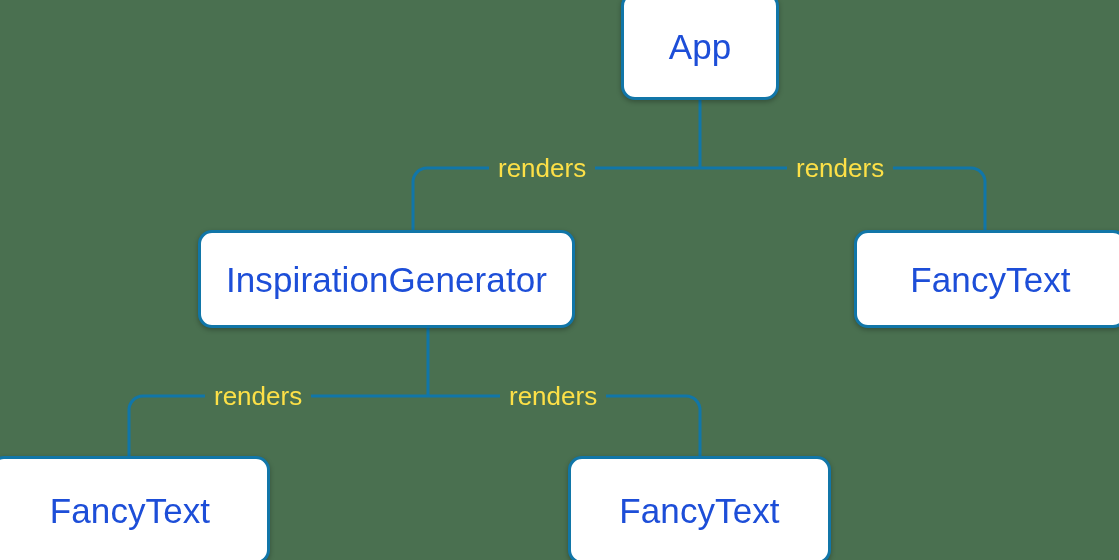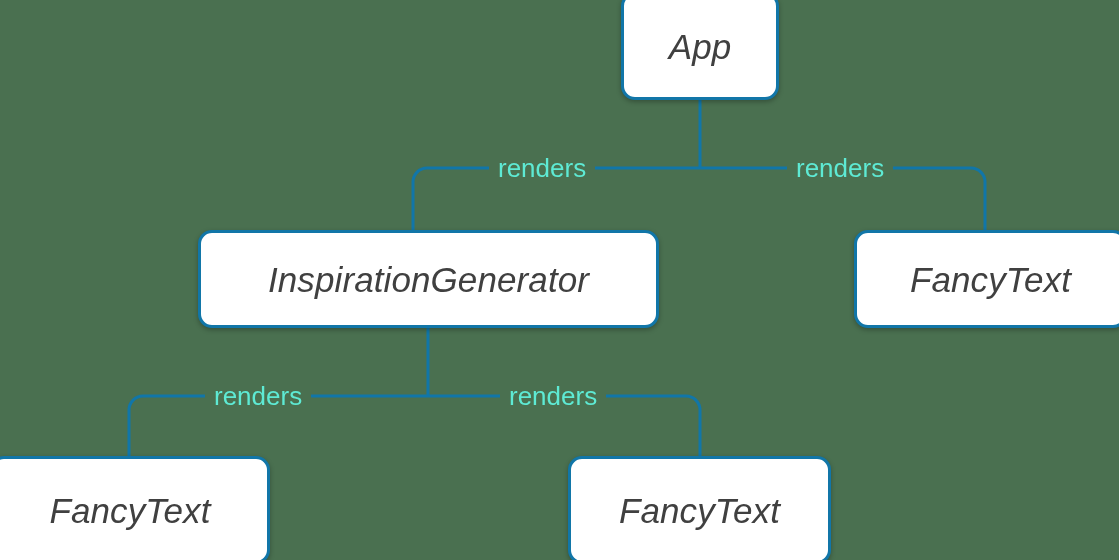--- a/index.html
+++ b/index.html
@@ -33,40 +33,39 @@
     background: #ffffff;
     border: 3px solid #1176a8;
     border-radius: 14px;
     display: flex;
     align-items: center;
     justify-content: center;
     box-shadow: 0 2px 5px rgba(0,0,0,0.28);
     z-index: 2;
   }
   .node-label {
-    color: #404040;
+    color: #1d4ed8;
     font-size: 35px;
     font-weight: 400;
     letter-spacing: 0.1px;
     white-space: nowrap;
     line-height: 1;
-    font-style: italic;
   }
   
   #node-app {
     left: 621px;
     top: -8px;
     width: 158px;
     height: 108px;
   }
   
   #node-inspiration-generator {
     left: 198px;
     top: 230px;
-    width: 461px;
+    width: 377px;
     height: 98px;
   }
   
   #node-fancytext-right {
     left: 854px;
     top: 230px;
     width: 273px;
     height: 98px;
   }
   
@@ -78,21 +77,21 @@
   }
   
   #node-copyright {
     left: 568px;
     top: 456px;
     width: 263px;
     height: 108px;
   }
   .edge-label {
     position: absolute;
-    color: #5eead4;
+    color: #fde047;
     font-size: 26px;
     font-weight: 400;
     white-space: nowrap;
     line-height: 1;
     background: #4a7050;
     padding: 0 9px;
     z-index: 3;
   }
   #edge-label-app-ig    { left: 489px; top: 155px; }
   #edge-label-app-ft    { left: 787px; top: 155px; }

